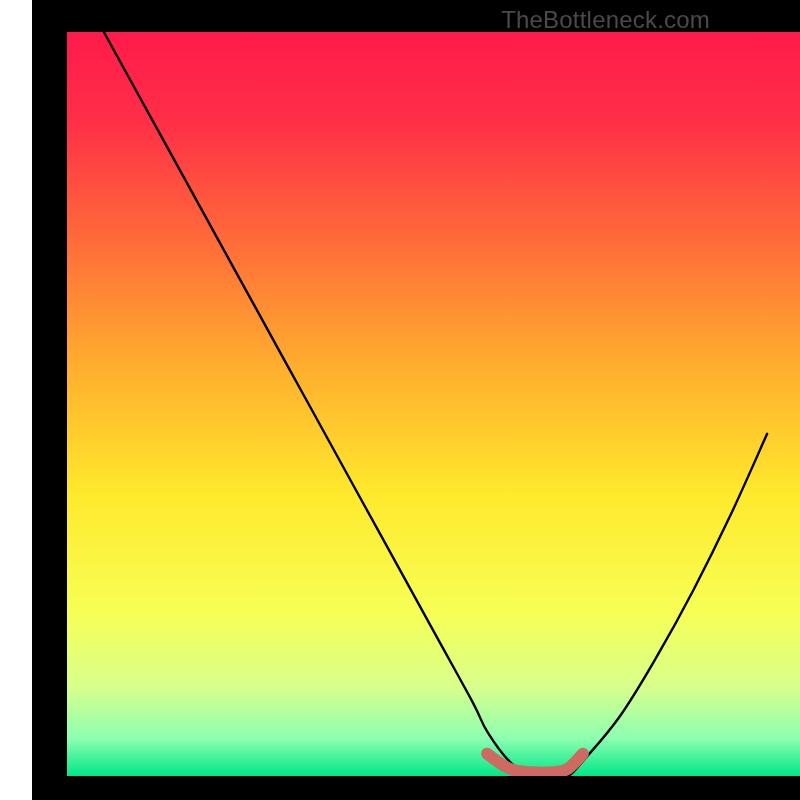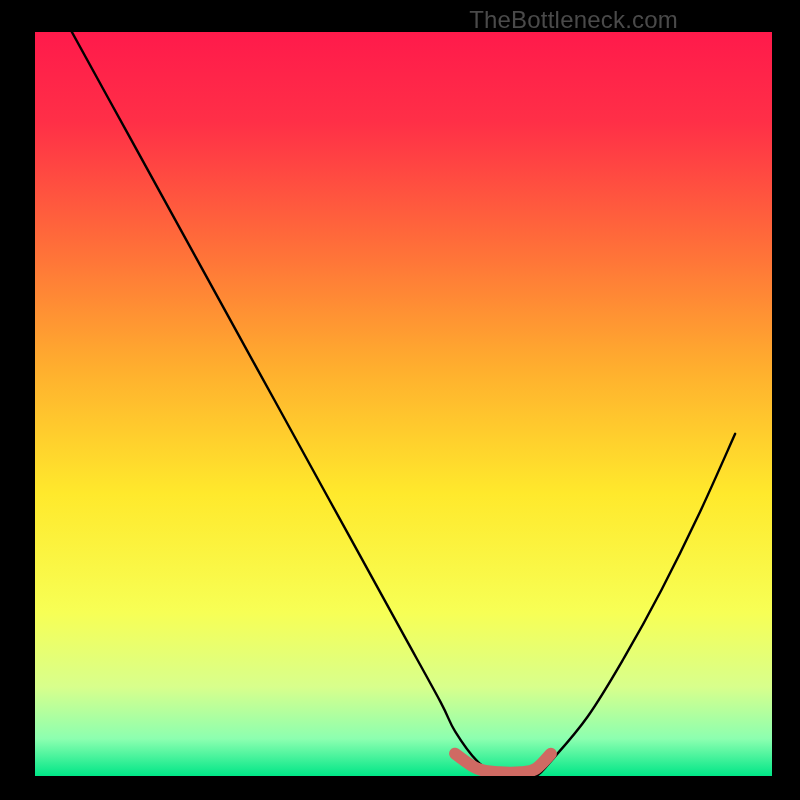--- a/index.html
+++ b/index.html
@@ -1,17 +1,17 @@
 <!DOCTYPE html>
 <html><head>
 <meta charset="utf-8">
 <style>
   * { margin: 0; padding: 0; box-sizing: border-box; }
   html, body { width: 800px; height: 800px; overflow: hidden; background: #fff; }
-  .frame { position: relative; width: 690px; height: 800px; }
+  .frame { position: relative; width: 690px; height: 800px; margin-left: 32px; }
   .watermark {
     position: absolute;
     top: 6px;
     right: 12px;
     font-family: Arial, Helvetica, sans-serif;
     font-size: 24px;
     color: #4a4a4a;
     letter-spacing: 0.2px;
     z-index: 5;
   }

